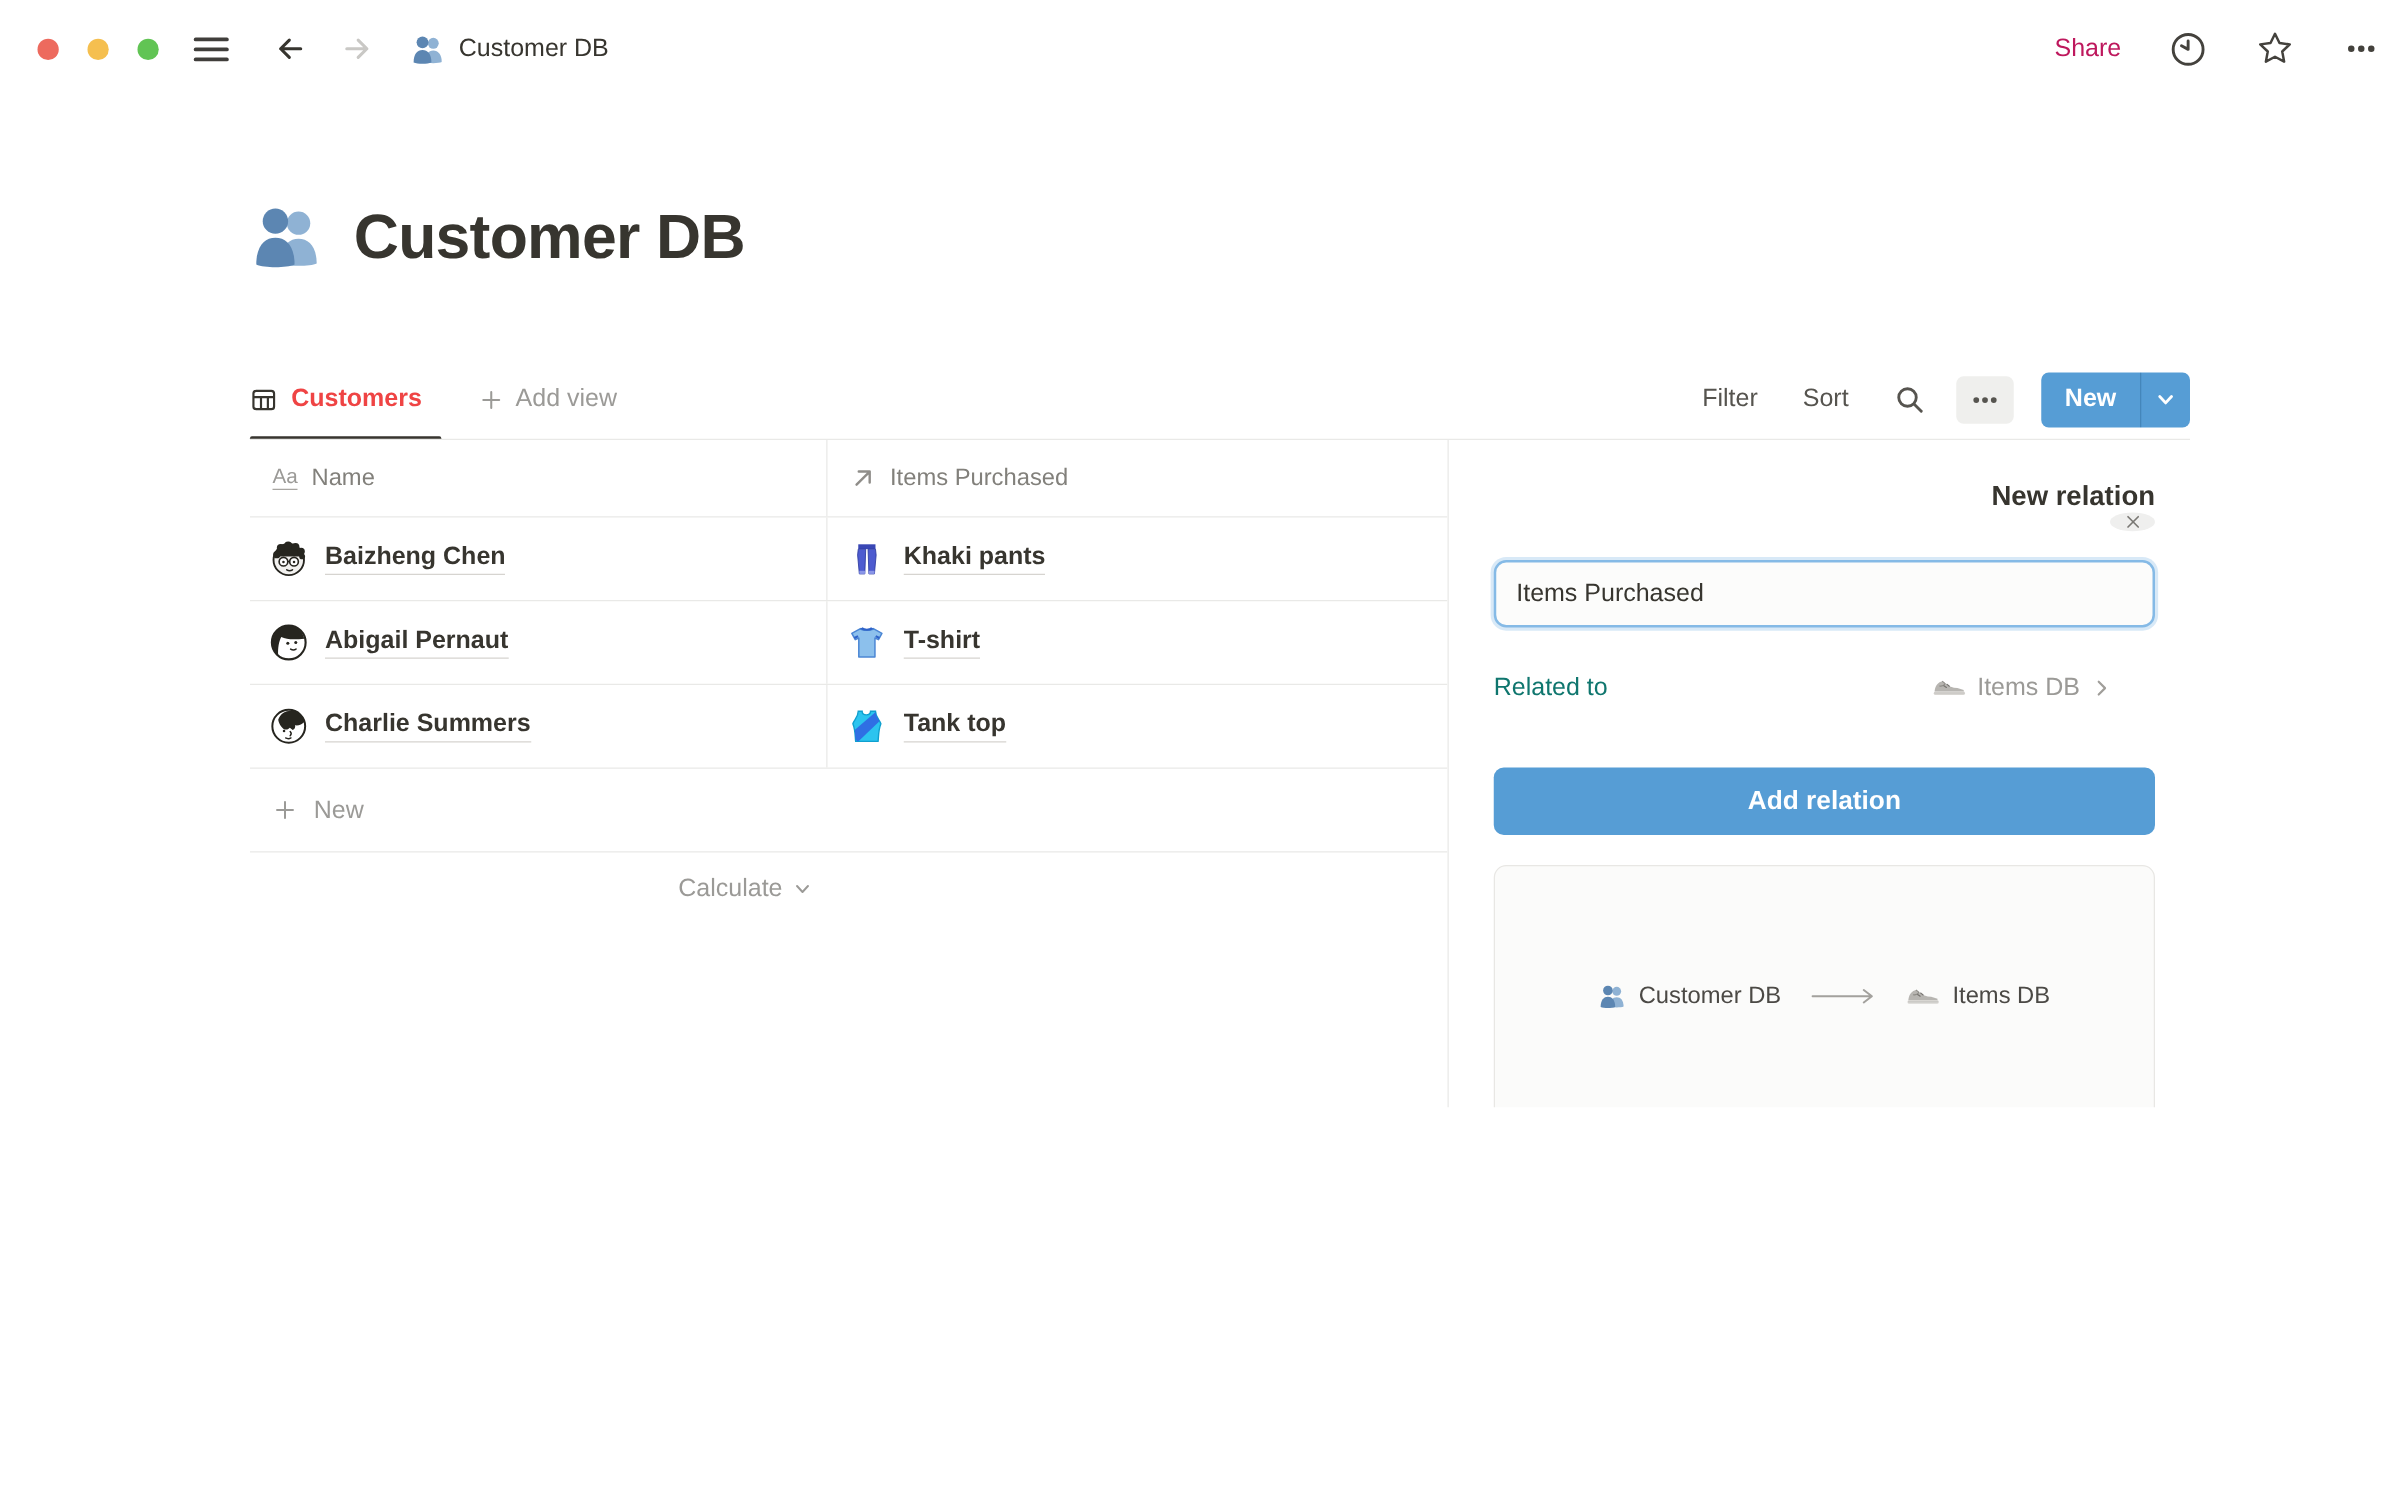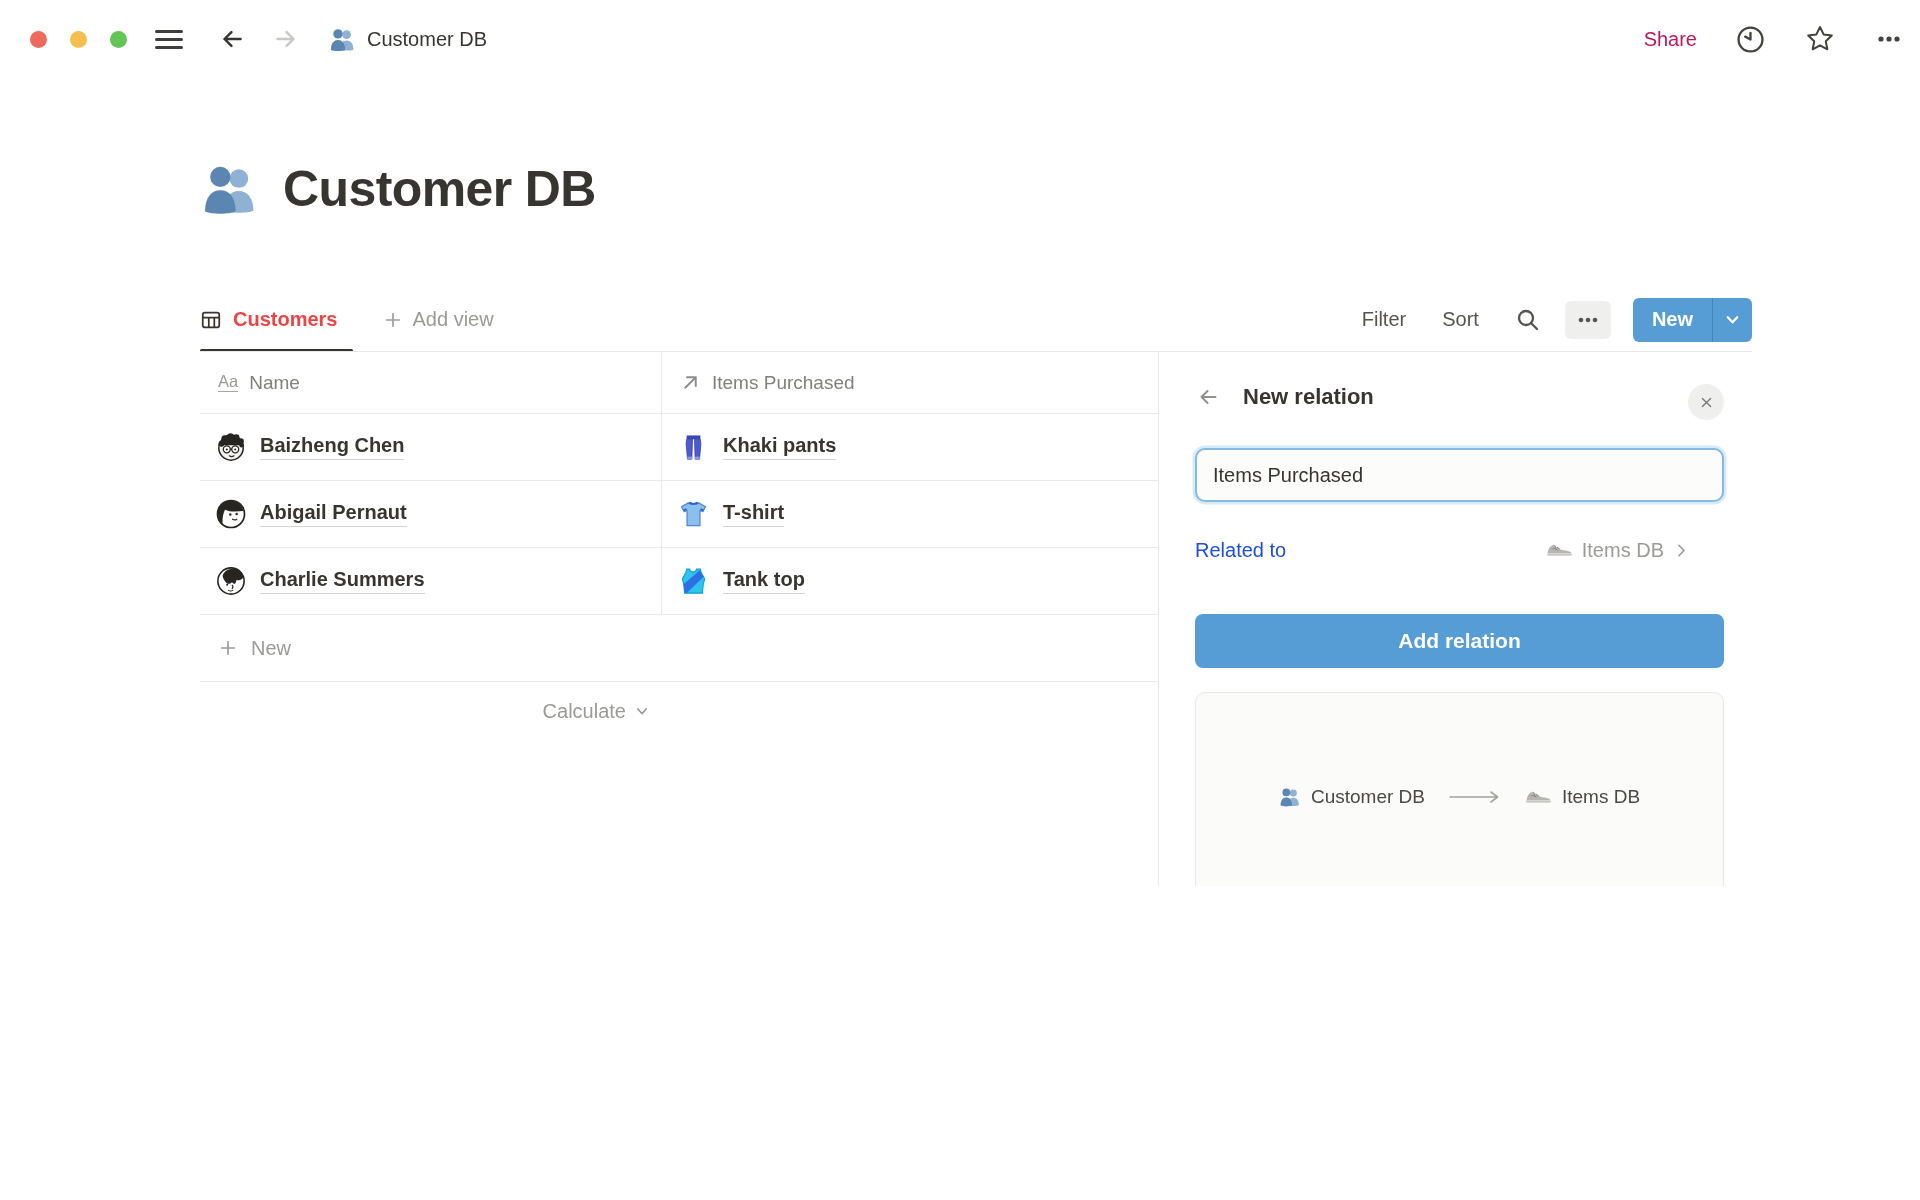--- a/index.html
+++ b/index.html
@@ -51,28 +51,28 @@
   .td.c1 { width:461px; padding-left:16px; }
   .td.c2 { width:497px; padding-left:16px; border-left:1px solid #e9e9e7; }
   .ulink { border-bottom:1.5px solid #d6d4d0; padding-bottom:2px; }
   .newrow { display:flex; align-items:center; gap:13px; height:67px; border-bottom:1px solid #e9e9e7; padding-left:18px; color:#9b9a97; font-size:20px; cursor:pointer; }
   .calcrow { width:461px; height:58px; display:flex; align-items:center; justify-content:flex-end; gap:9px; padding-right:12px; color:#9b9a97; font-size:20px; cursor:pointer; }
   .avatar { width:30px; height:30px; flex:0 0 auto; }
   .item-icon { width:31px; height:31px; flex:0 0 auto; }
 
   
   .panel { position:absolute; left:1158px; top:352px; width:594px; height:848px; background:#fff; border-left:1px solid #e9e9e7; padding:32px 28px 0 36px; }
-  .panel-head { display:flex; align-items:flex-start; height:40px; }
+  .panel-head { display:flex; align-items:flex-end; height:40px;flex-direction:column; }
   .panel-title { margin-left:22px; font-size:22px; font-weight:700; color:#37352f; }
   .close-btn { margin-left:auto; width:36px; height:36px; border-radius:50%; background:#efefee; display:flex; align-items:center; justify-content:center; cursor:pointer; }
   .rel-input { margin-top:24px; width:100%; height:54px; border:2px solid #85bae6; border-radius:10px; background:#fcfcfb; box-shadow:0 0 0 2.5px rgba(133,186,230,0.32); font-family:"Liberation Sans",sans-serif; font-size:20px; color:#37352f; padding:0 16px; outline:none; display:block; }
   .field-row { display:flex; align-items:center; justify-content:space-between; padding-right:34px; }
   .row-related { margin-top:30px; height:36px; }
   .row-show { margin-top:16px; height:36px; }
-  .field-label { font-size:20px; color:#1d4ed8; display:flex; align-items:center; gap:11px; }
+  .field-label { font-size:20px; color:#0f766e; display:flex; align-items:center; gap:11px; }
   .field-value { display:flex; align-items:center; gap:9px; font-size:20px; color:#9b9a97; cursor:pointer; }
   .sneaker { width:27px; height:16px; }
   .toggle { position:relative; width:46px; height:27px; border-radius:14px; background:#e0dfdc; cursor:pointer; }
   .toggle .knob { position:absolute; left:2px; top:2px; width:23px; height:23px; border-radius:50%; background:#fff; box-shadow:0 1px 3px rgba(0,0,0,0.28); }
   .add-rel-btn { margin-top:46px; width:100%; height:54px; border:none; border-radius:8px; background:#569dd5; color:#fff; font-family:"Liberation Sans",sans-serif; font-size:21px; font-weight:600; display:flex; align-items:center; justify-content:center; cursor:pointer; }
   .preview-label { margin-top:46px; font-size:19px; color:#82807b; }
   .preview-box { margin-top:24px; height:210px; border:1px solid #e8e7e4; border-radius:10px; background:#fbfbfa; display:flex; align-items:center; justify-content:center; gap:0; }
   .pv-item { display:flex; align-items:center; gap:10px; font-size:19px; color:#4b4945; }
   .pv-arrow { margin:0 24px; display:flex; }
 </style>

